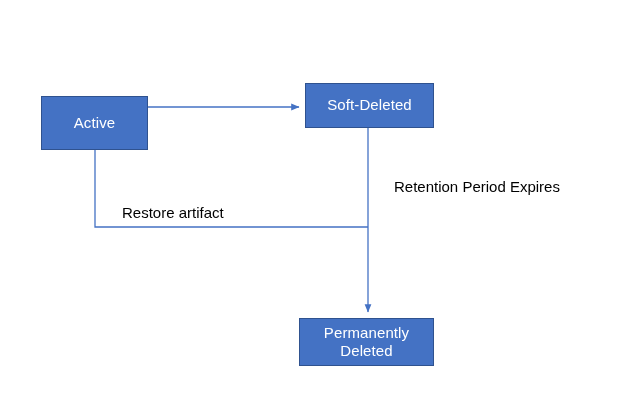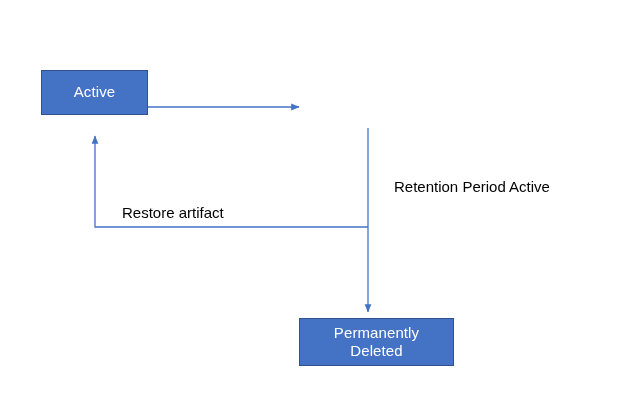--- a/index.html
+++ b/index.html
@@ -28,34 +28,34 @@
     justify-content: center;
     text-align: center;
     font-size: 15px;
     line-height: 1.22;
     letter-spacing: 0.1px;
     font-weight: 400;
     white-space: pre-line;
   }
   #node-active {
     left: 41px;
-    top: 70px;
+    top: 96px;
     width: 107px;
-    height: 45px;
+    height: 54px;
   }
   #node-soft-deleted {
     left: 305px;
     top: 83px;
     width: 129px;
     height: 45px;
   }
   #node-permanently-deleted {
     left: 299px;
     top: 318px;
-    width: 155px;
+    width: 135px;
     height: 48px;
   }
   .edge-label {
     position: absolute;
     color: #000000;
     font-size: 15px;
     line-height: 1.2;
     white-space: nowrap;
   }
   #label-delete {
@@ -99,22 +99,23 @@
       <line x1="368" y1="128" x2="368" y2="312" stroke="#4472C4" stroke-width="1.3" marker-end="url(#arrowhead)"></line>
     </g>
 
     <g>
       <polyline points="368,227 95,227 95,136" fill="none" stroke="#4472C4" stroke-width="1.3" marker-end="url(#arrowhead)"></polyline>
     </g>
   </svg>
 
   <div class="node" id="node-active">Active</div>
 
+  <div class="node" id="node-soft-deleted">Soft-Deleted</div>
 
   <div class="node" id="node-permanently-deleted">Permanently
 Deleted</div>
 
 
   <div class="edge-label" id="label-restore">Restore artifact</div>
 
-  <div class="edge-label" id="label-retention">Retention Period Active</div>
+  <div class="edge-label" id="label-retention">Retention Period Expires</div>
 
 </div>
 
 </body></html>

